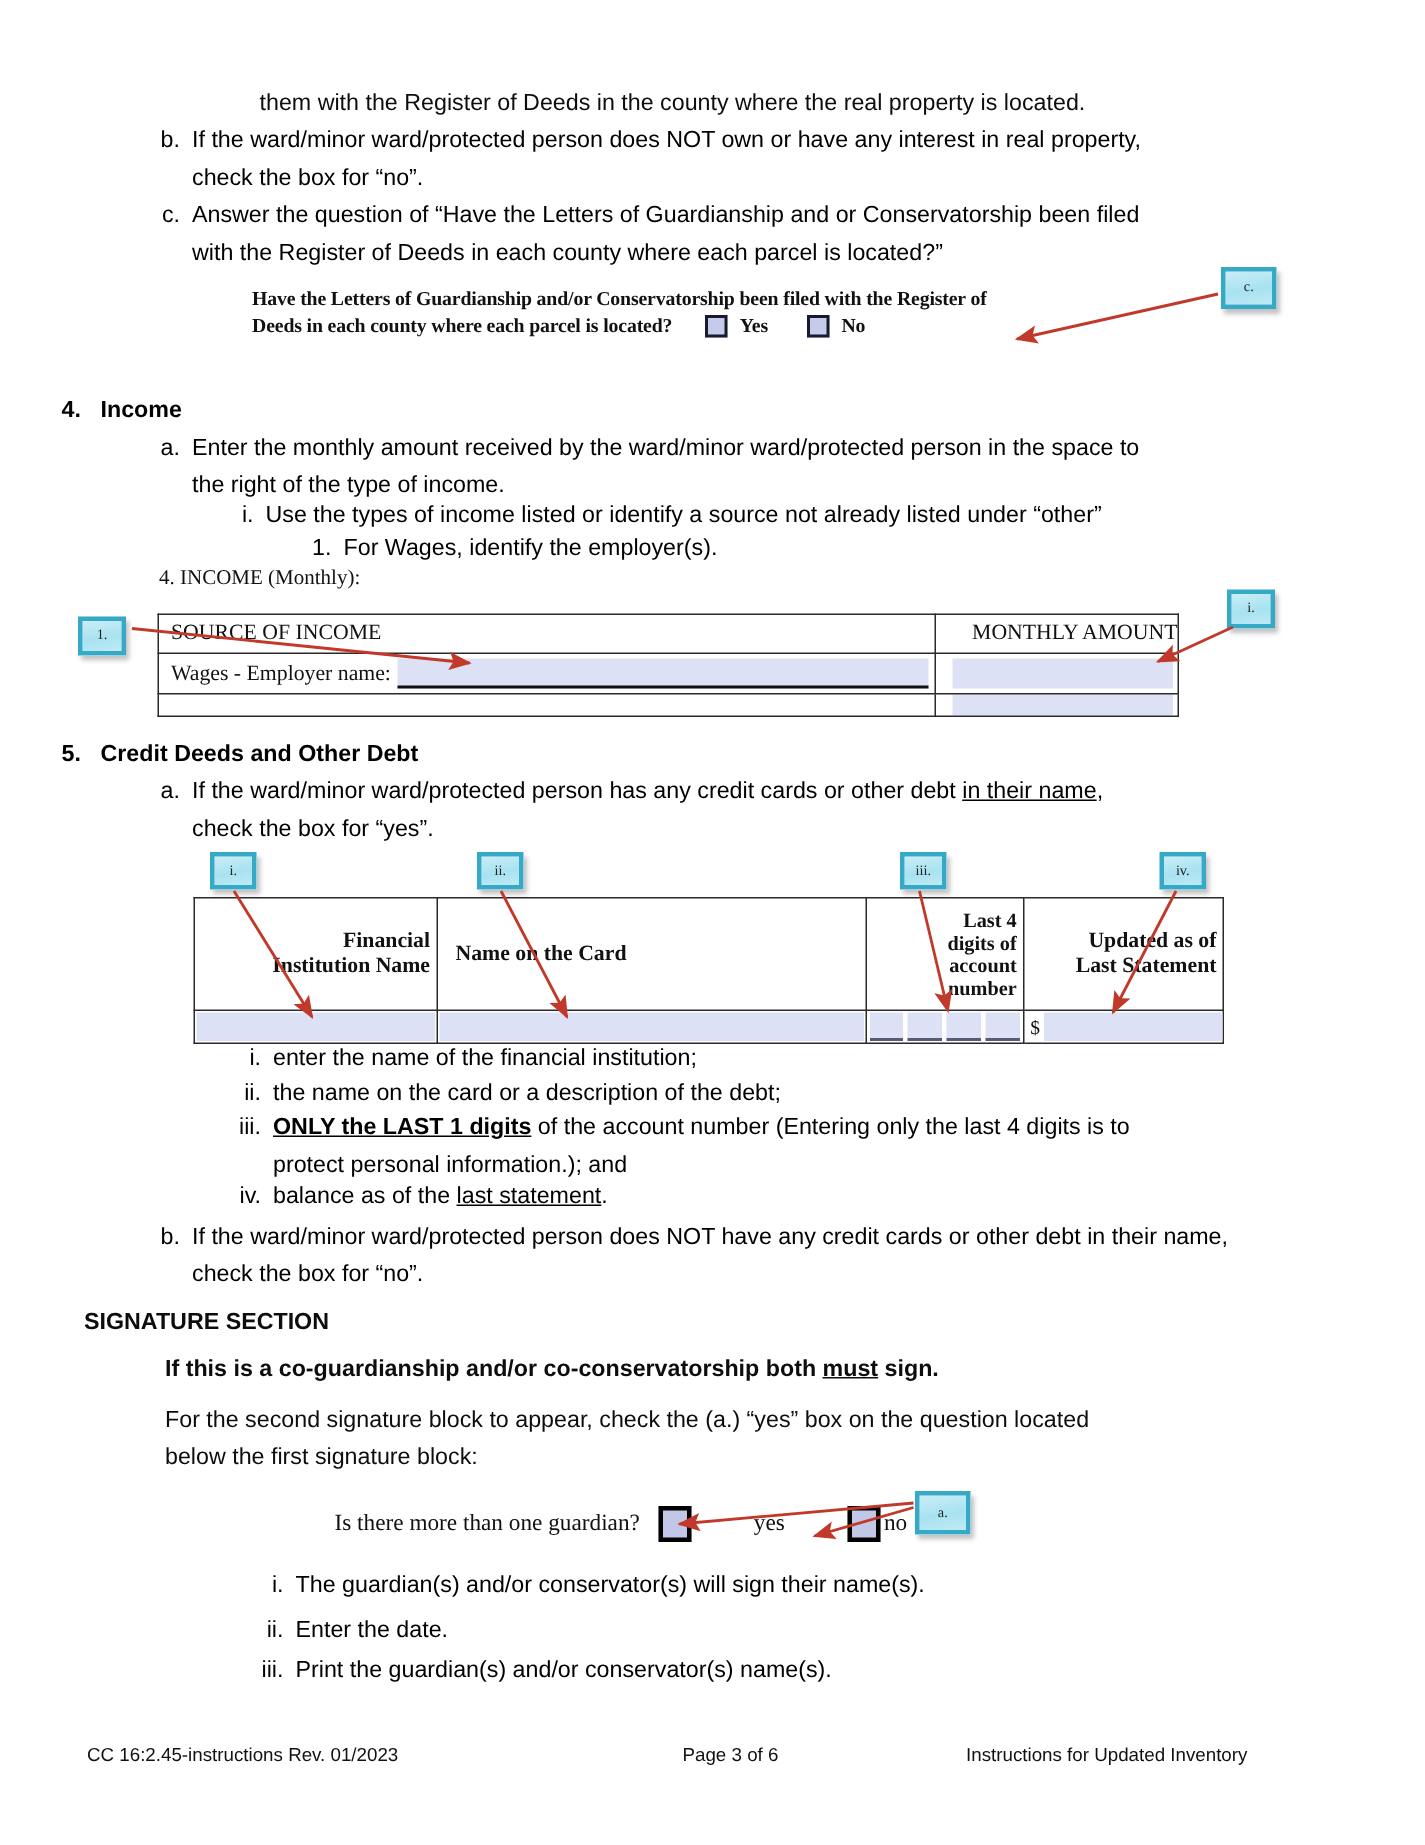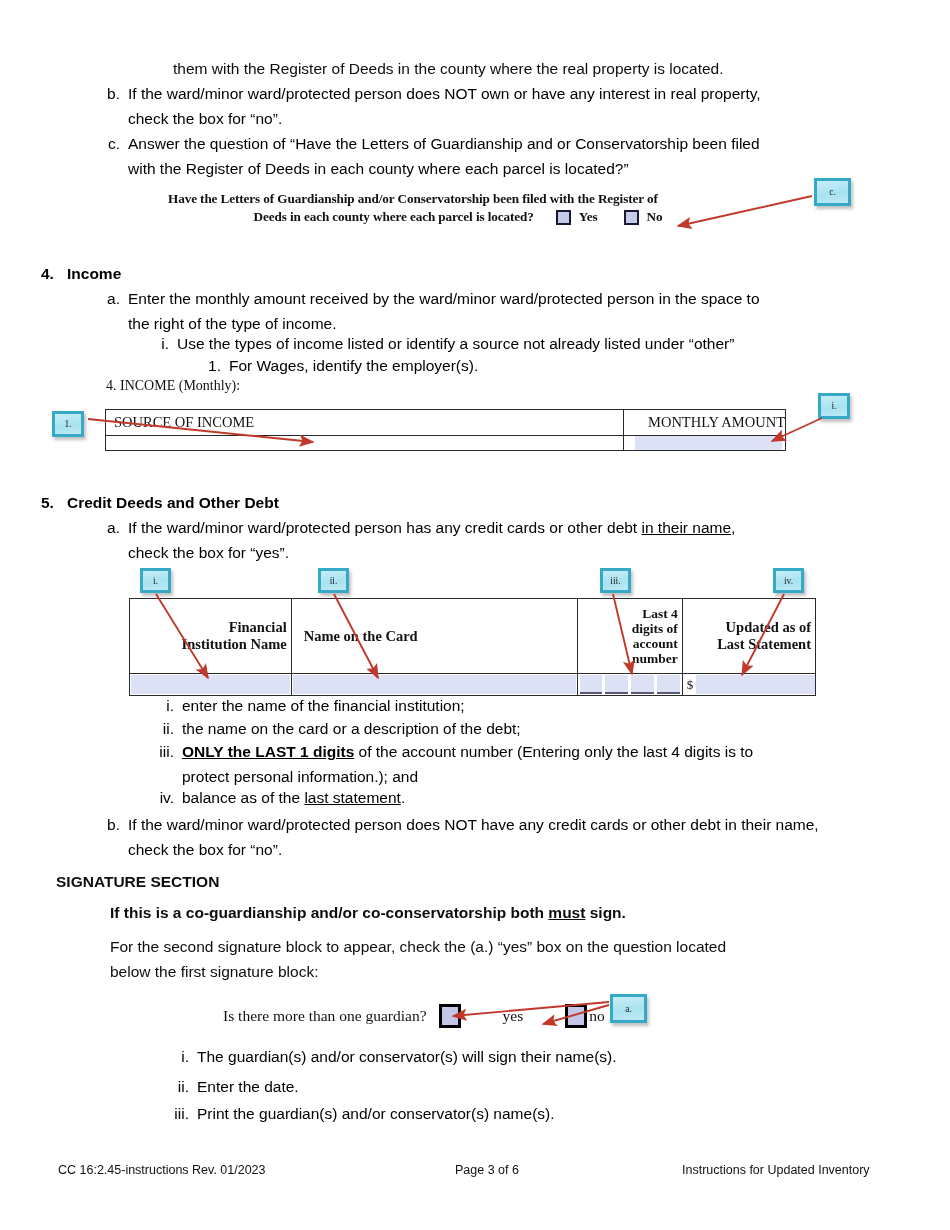--- a/index.html
+++ b/index.html
@@ -68,21 +68,20 @@
     position: absolute;
     left: 168px; top: 190px;
     width: 580px;
     font-size: 13.2px;
     line-height: 18px;
     letter-spacing: -0.1px;
   }
   #q-deeds .l2 {
     display: flex;
     align-items: center;
-    justify-content: center;
   }
   .cbox-thin {
     display: inline-block;
     width: 15px; height: 15px;
     border: 2px solid #1a1a2e;
     background: #c5cbeb;
     box-sizing: border-box;
     vertical-align: -3px;
   }
   #q-deeds .gap-a { display:inline-block; width: 22px; }
@@ -227,21 +226,21 @@
 
   
   .footer {
     position: absolute;
     top: 1163px;
     font-size: 12.5px;
     color: #111;
   }
   #footer-left   { left: 58px; }
   #footer-center { left: 455px; }
-  #footer-right  { left: 682px; text-align: right; }
+  #footer-right  { left: 644px; text-align: right; }
 </style>
 </head>
 <body>
 
 <div class="page">
 
   <div class="para" style="left:173px; top:56px; width:740px;">them with the Register of Deeds in the county where the real property is located.</div>
 
   <div class="listrow" style="left:94px; top:81px; width:830px;">
     <span class="marker" style="width:26px;">b.</span>
@@ -299,20 +298,31 @@
     <span class="body">For Wages, identify the employer(s).</span>
   </div>
 
   <div id="income-cap">4. INCOME (Monthly):</div>
 
   <table id="income-table">
     <tbody>
         <tr>
       <td class="c-src">SOURCE OF INCOME</td>
       <td class="c-amt">MONTHLY AMOUNT</td>
+    </tr>
+    <tr class="row-wages">
+      <td class="c-src">
+        <div class="wages-cell">
+          <span class="inc-label">Wages - Employer name:</span>
+          <span class="wages-fill"></span>
+        </div>
+      </td>
+      <td class="c-amt">
+        <div class="amt-fill"></div>
+      </td>
     </tr>
     <tr>
       <td class="c-src" style="height:9px;"></td>
       <td class="c-amt" style="height:9px;">
         <div class="amt-fill-short"></div>
       </td>
     </tr>
   </tbody>
     </table>
 

